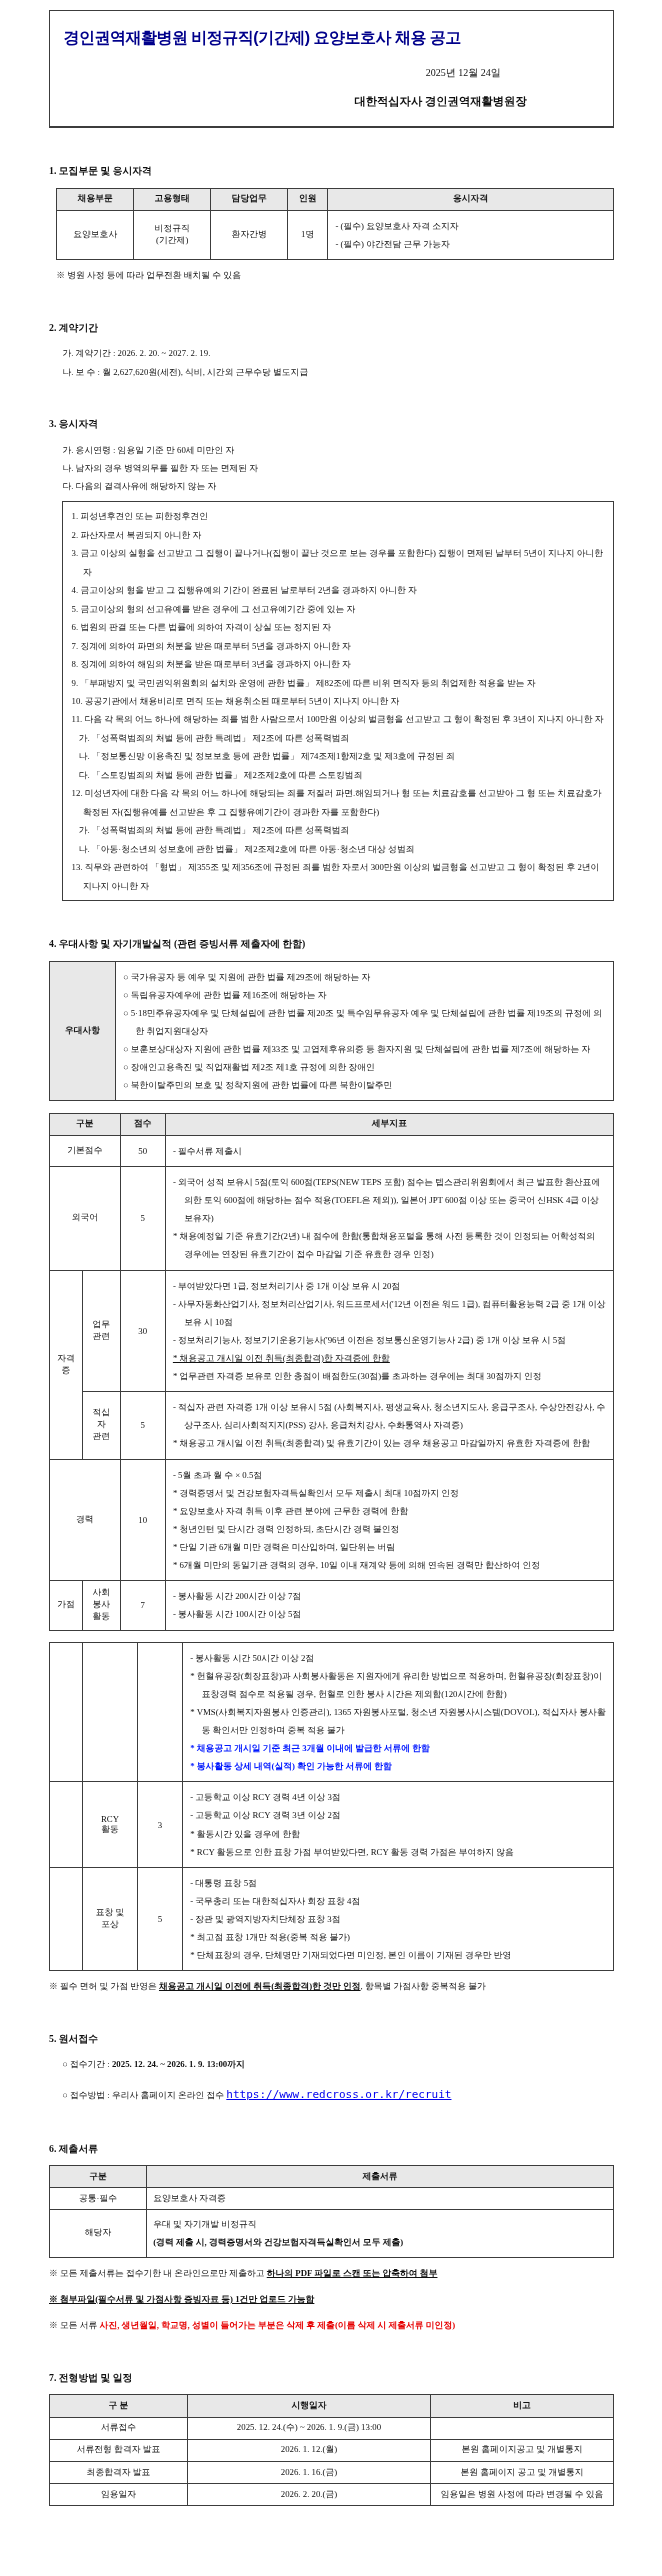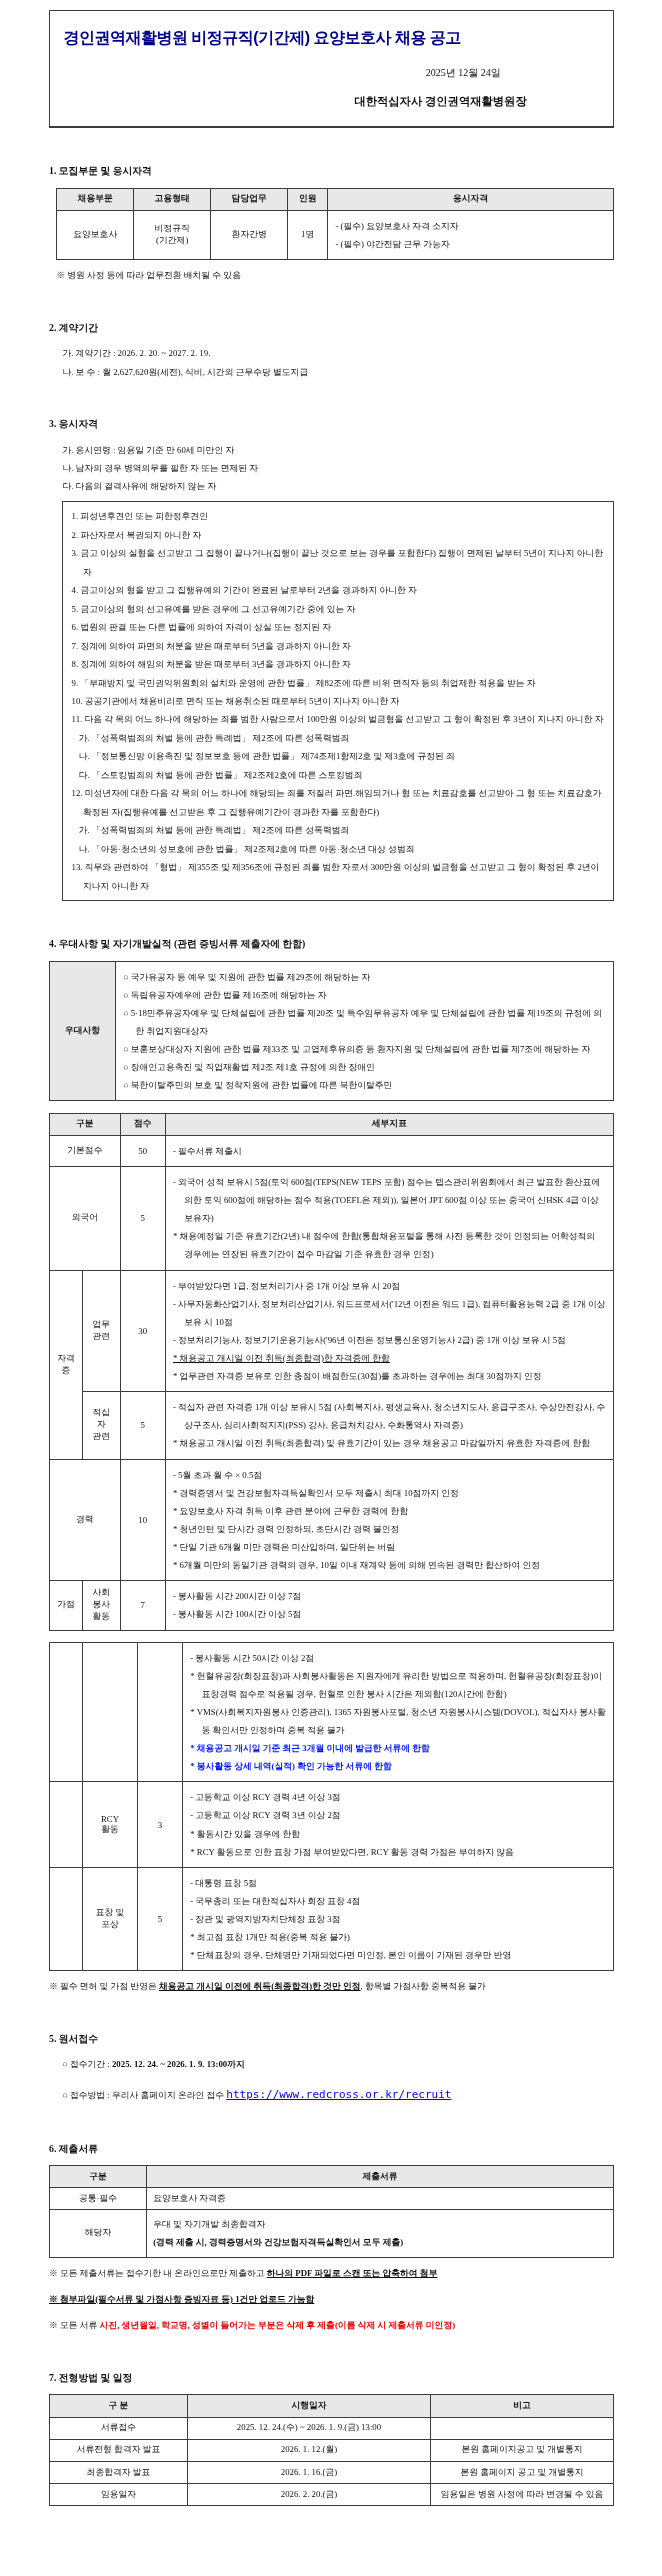--- a/index.html
+++ b/index.html
@@ -348,21 +348,21 @@
         <th style="width:97px">구분</th>
         <th>제출서류</th>
       </tr>
       <tr>
         <td class="c">공통·필수</td>
         <td>요양보호사 자격증</td>
       </tr>
       <tr>
         <td class="c">해당자</td>
         <td>
-          <div class="line">우대 및 자기개발 최종합격자</div>
+          <div class="line">우대 및 자기개발 비정규직</div>
           <div class="line b">(경력 제출 시, 경력증명서와 건강보험자격득실확인서 모두 제출)</div>
         </td>
       </tr>
     </tbody>
       </table>
     <p class="note">
       <span>※ 모든 제출서류는 접수기한 내 온라인으로만 제출하고 </span><span class="bu">하나의 PDF 파일로 스캔 또는 압축하여 첨부</span>
     </p>
     <p class="note bu">※ 첨부파일(필수서류 및 가점사항 증빙자료 등) 1건만 업로드 가능함</p>
     <p class="note">

